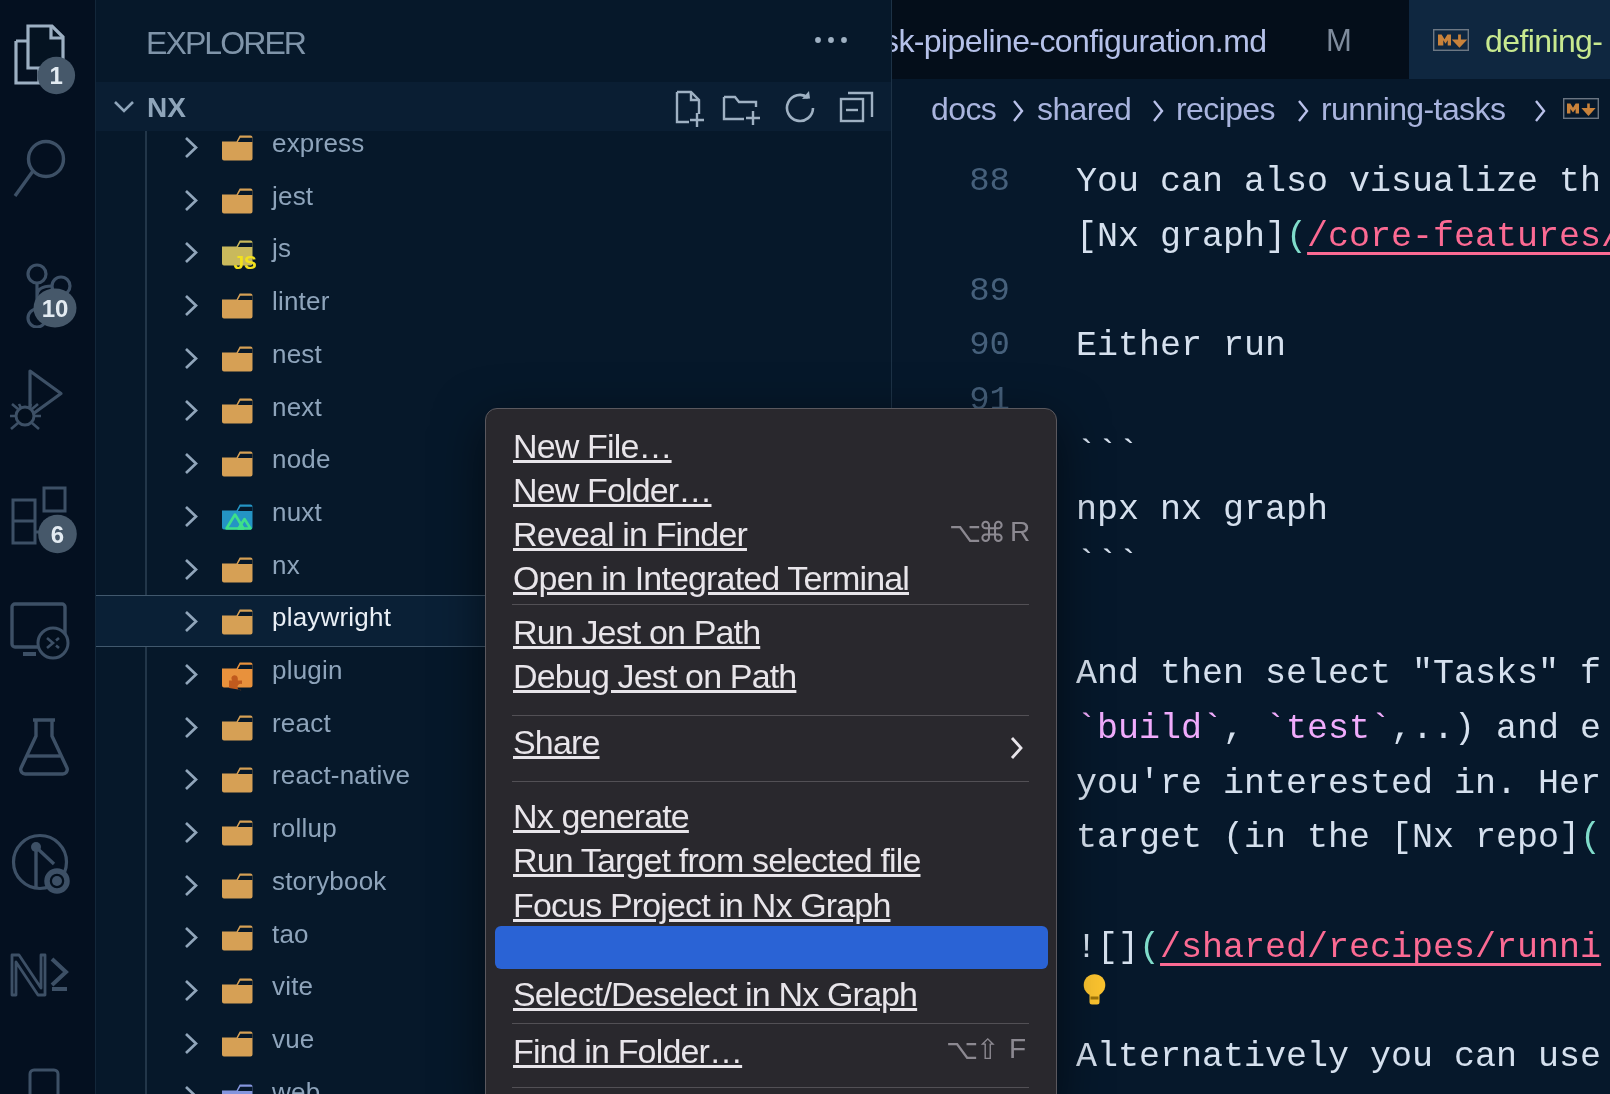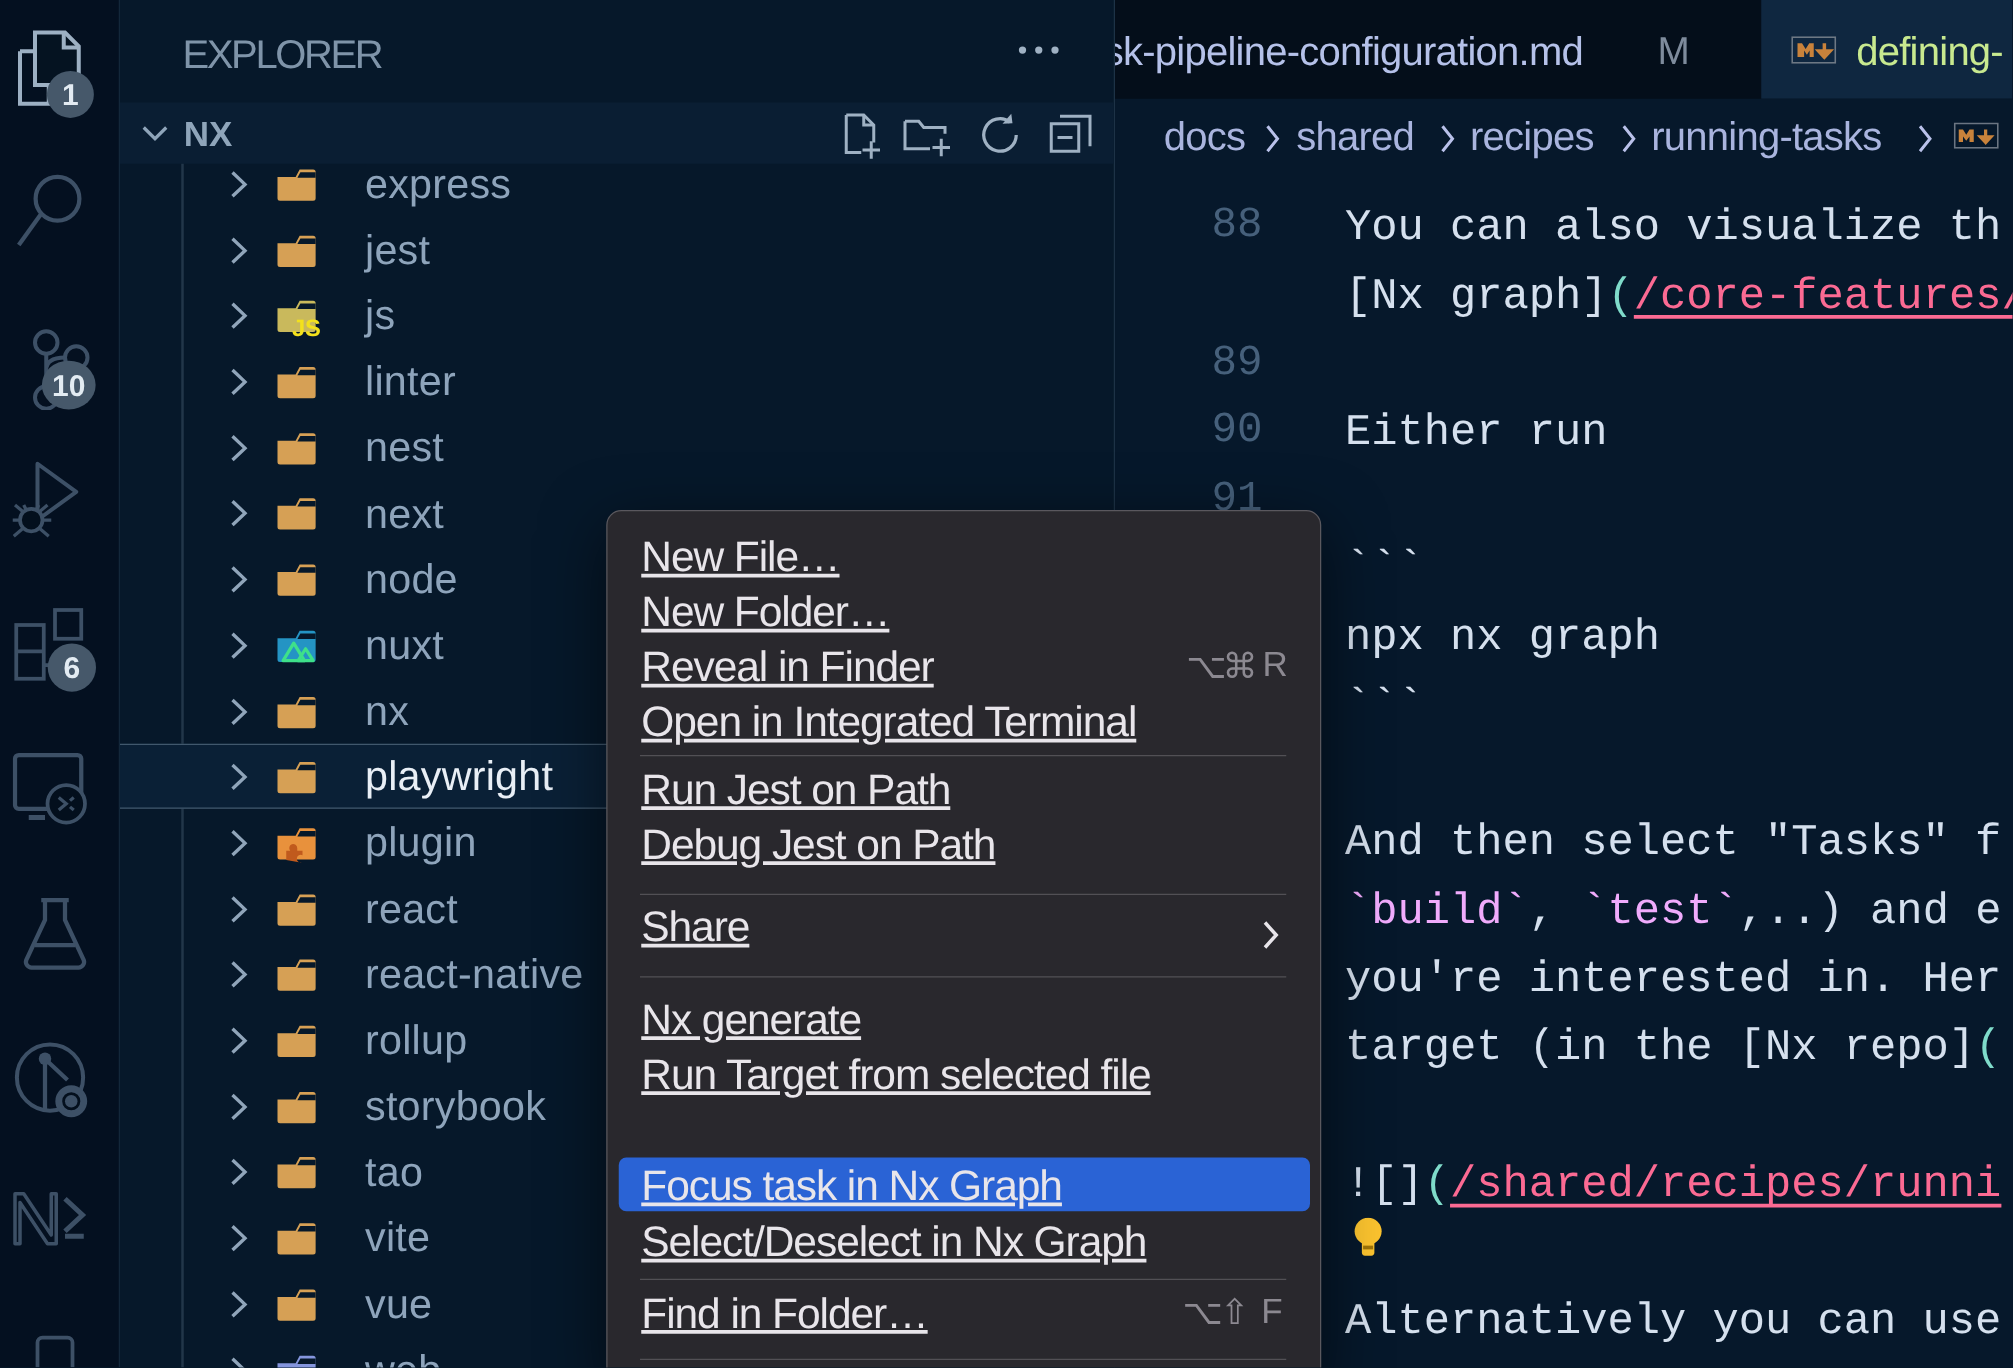--- a/index.html
+++ b/index.html
@@ -10,21 +10,21 @@
   #abar{left:0;top:0;width:95px;height:1094px;background:#041020;border-right:1px solid #13273a;}
   #side{left:96px;top:0;width:795px;height:1094px;background:#06182a;}
   #editor{left:891px;top:0;width:719px;height:1094px;background:#06182b;border-left:1px solid #1d3246;}
   
   #exptitle{left:146px;top:25px;font-size:32px;color:#7f94a9;letter-spacing:-1.9px;}
   #nxhead{left:96px;top:82px;width:795px;height:49px;background:#0a1e33;}
   #nxlabel{left:147px;top:92px;font-size:28px;font-weight:bold;color:#8fa5ba;}
   #guide{left:145px;top:131px;width:1.5px;height:963px;background:#223649;}
   #selrow{left:96px;top:595px;width:795px;height:52px;background:#0a2036;
           border-top:1.5px solid #41586d;border-bottom:1.5px solid #41586d;box-sizing:border-box;}
-  .tlabel{position:absolute;font-size:33px;color:#8ea4bb;white-space:nowrap;letter-spacing:0.2px;margin-left:20px;}
+  .tlabel{position:absolute;font-size:26px;color:#8ea4bb;white-space:nowrap;letter-spacing:0.2px;}
   
   #tabstrip{left:892px;top:0;width:718px;height:79px;background:#040e1a;}
   #tab1{left:892px;top:0;width:517px;height:79px;background:#040e1a;overflow:hidden;}
   #tab1 .name{position:absolute;left:-9px;top:23px;font-size:32px;color:#b5c1e9;white-space:nowrap;letter-spacing:-0.6px;}
   #tab1 .mod{position:absolute;left:434px;top:23px;font-size:31px;color:#7e8b9c;}
   #tab2{left:1409px;top:0;width:201px;height:79px;background:#0f2740;}
   #tab2 .name{position:absolute;left:76px;top:23px;font-size:32px;color:#c8e98f;white-space:nowrap;letter-spacing:-0.6px;}
   
   #crumbs{left:892px;top:79px;width:718px;height:53px;background:#06182b;}
   #crumbs .c{position:absolute;top:12px;font-size:32px;color:#a9b4de;white-space:nowrap;letter-spacing:-0.6px;}
@@ -379,21 +379,21 @@
   <div class="mi" style="top:204px">Run Jest on Path</div>
   <div class="mi" style="top:248px">Debug Jest on Path</div>
   <div class="msep" style="top:306px"></div>
   <div class="mi" style="top:314px">Share</div>
   <svg class="abs" style="left:523px;top:325px" width="16" height="28" viewBox="0 0 16 28">
       <path d="M3 4 L12 14 L3 24" fill="none" stroke="#e8e5ea" stroke-width="2.8"></path>
     </svg>
   <div class="msep" style="top:372px"></div>
   <div class="mi" style="top:388px">Nx generate</div>
   <div class="mi" style="top:432px">Run Target from selected file</div>
-  <div class="mi" style="top:521px;z-index:3">Focus task in Nx Graph</div>
+  <div class="mi" style="top:477px">Focus Project in Nx Graph</div>
   <div class="mi" style="top:566px">Select/Deselect in Nx Graph</div>
   <div class="msep" style="top:614px"></div>
   <div class="mi" style="top:623px">Find in Folder…</div>
   <div class="msc" style="top:624px;left:460px">⌥</div>
   <div class="msc" style="top:624px;left:490px">⇧</div>
   <div class="msc" style="top:624px;left:523px">F</div>
   <div class="msep" style="top:678px"></div>
 </div>
 
 </body></html>

